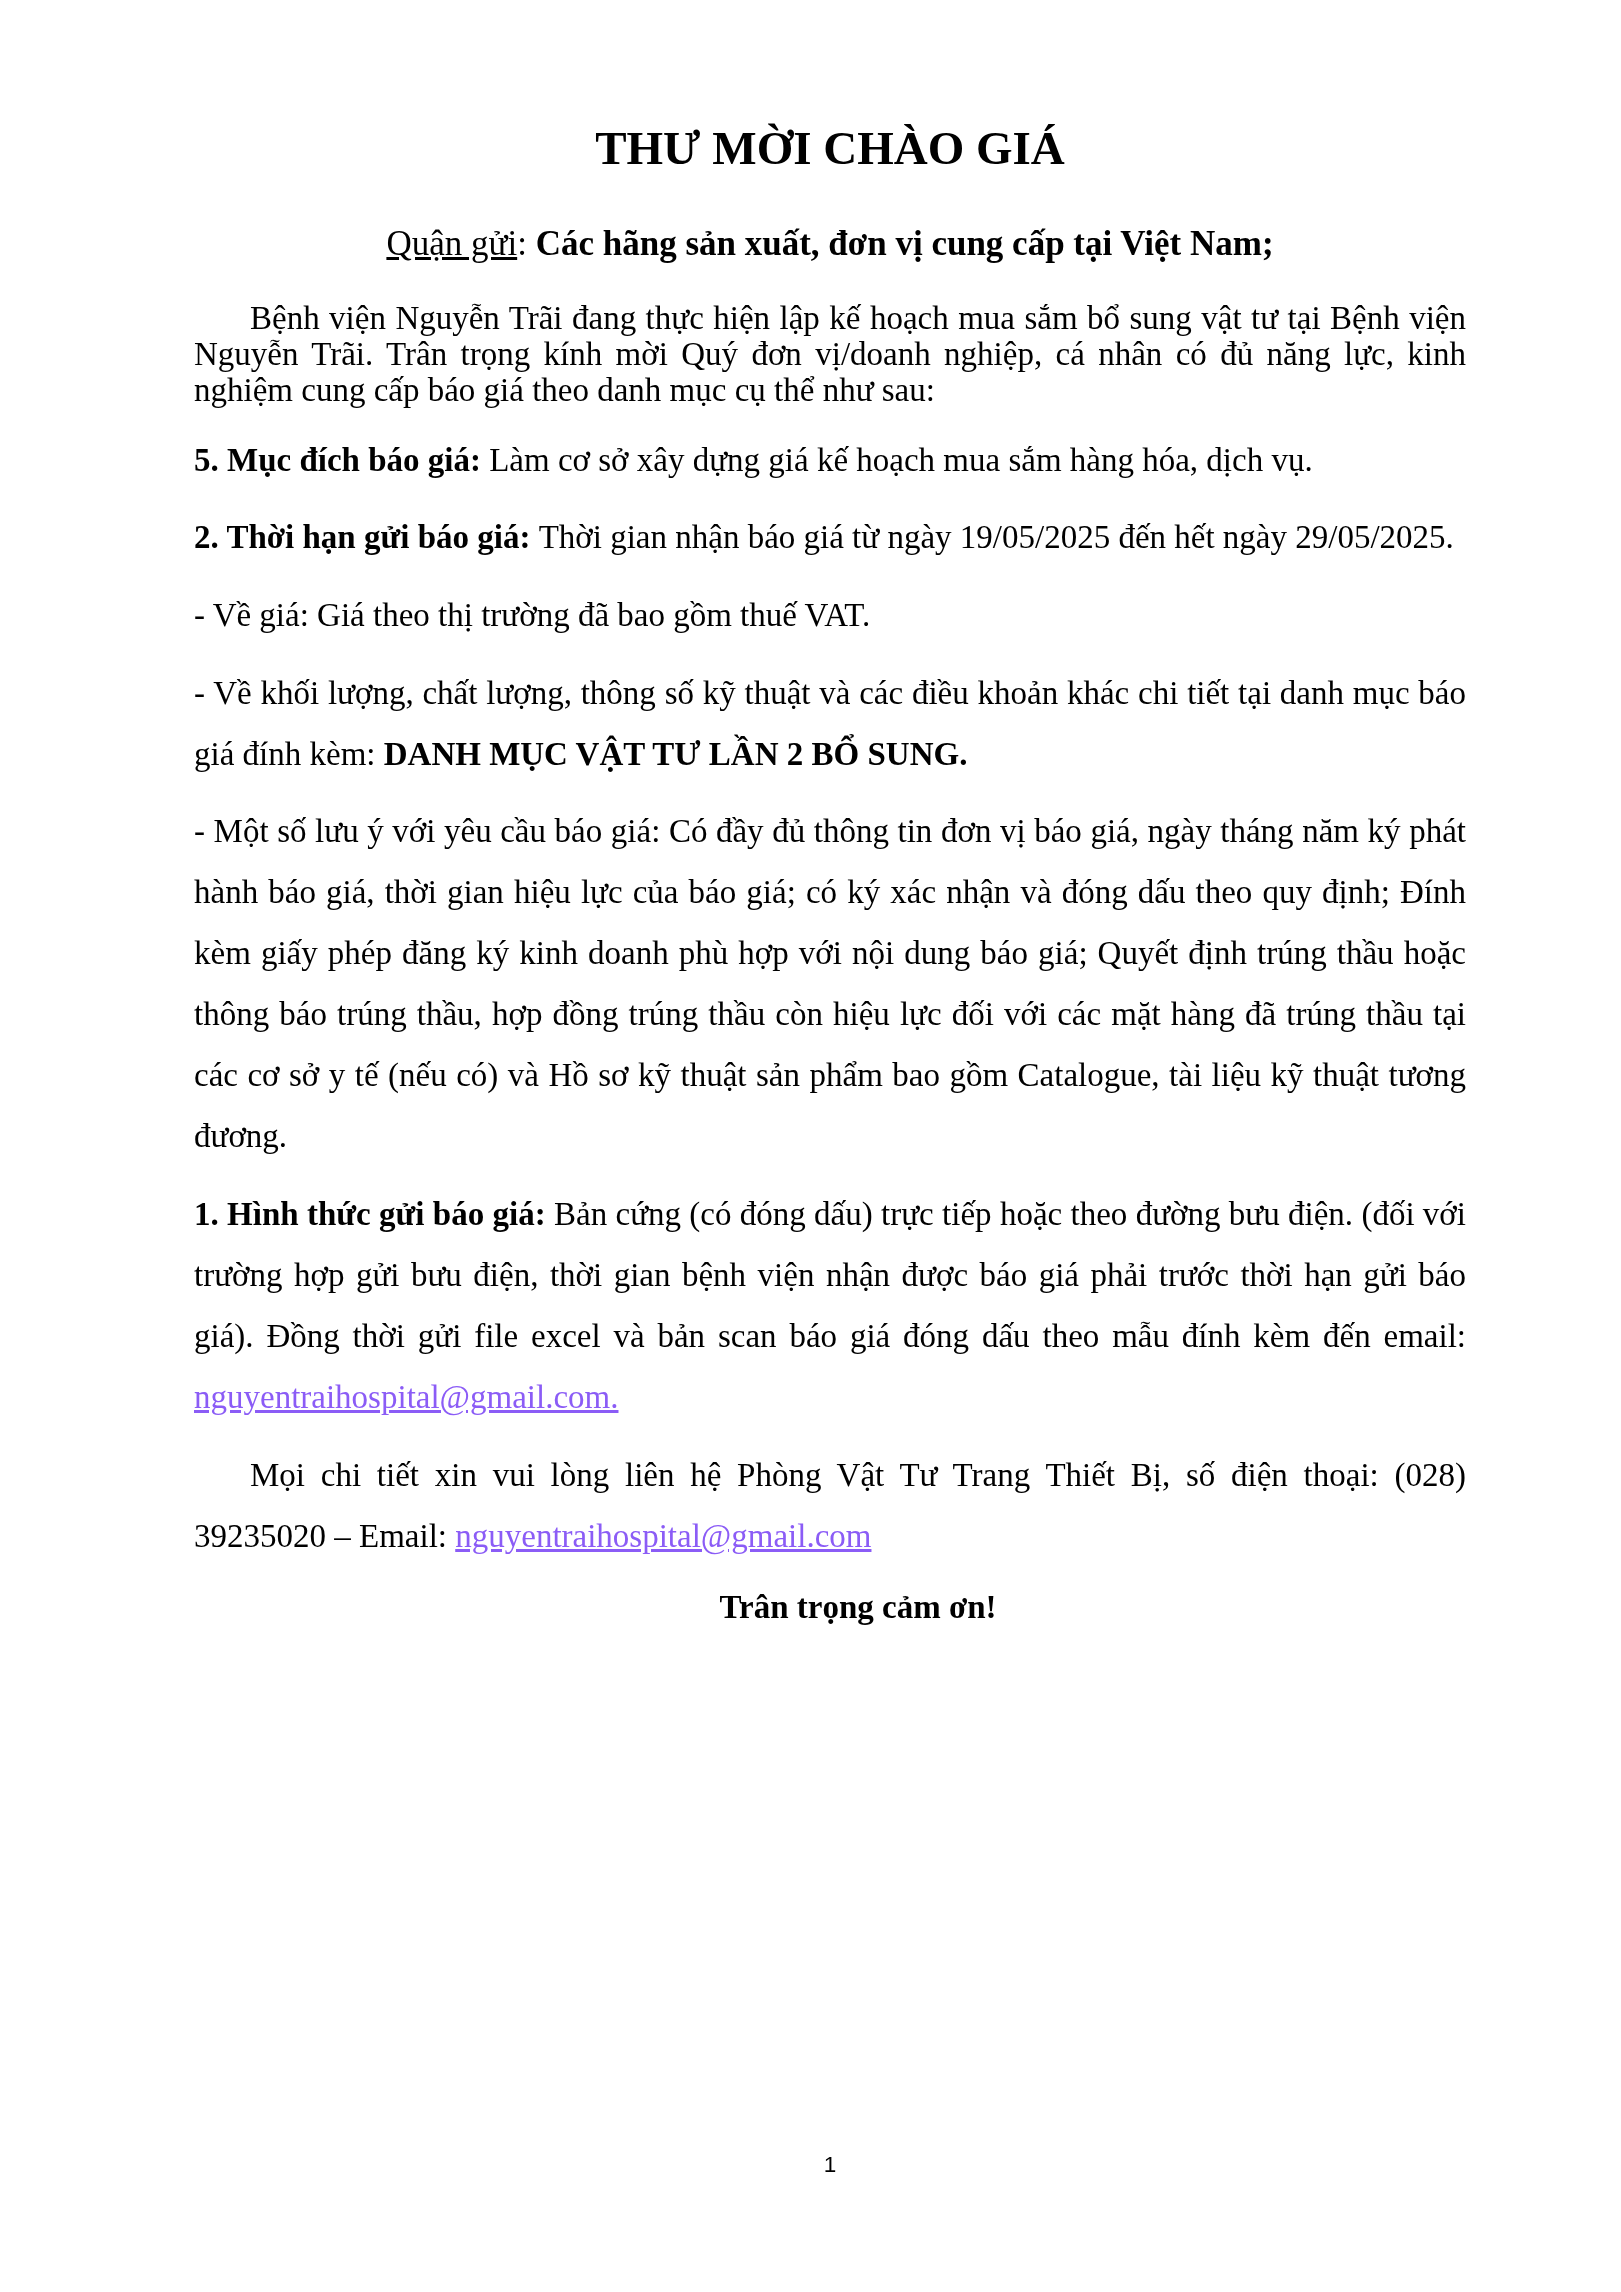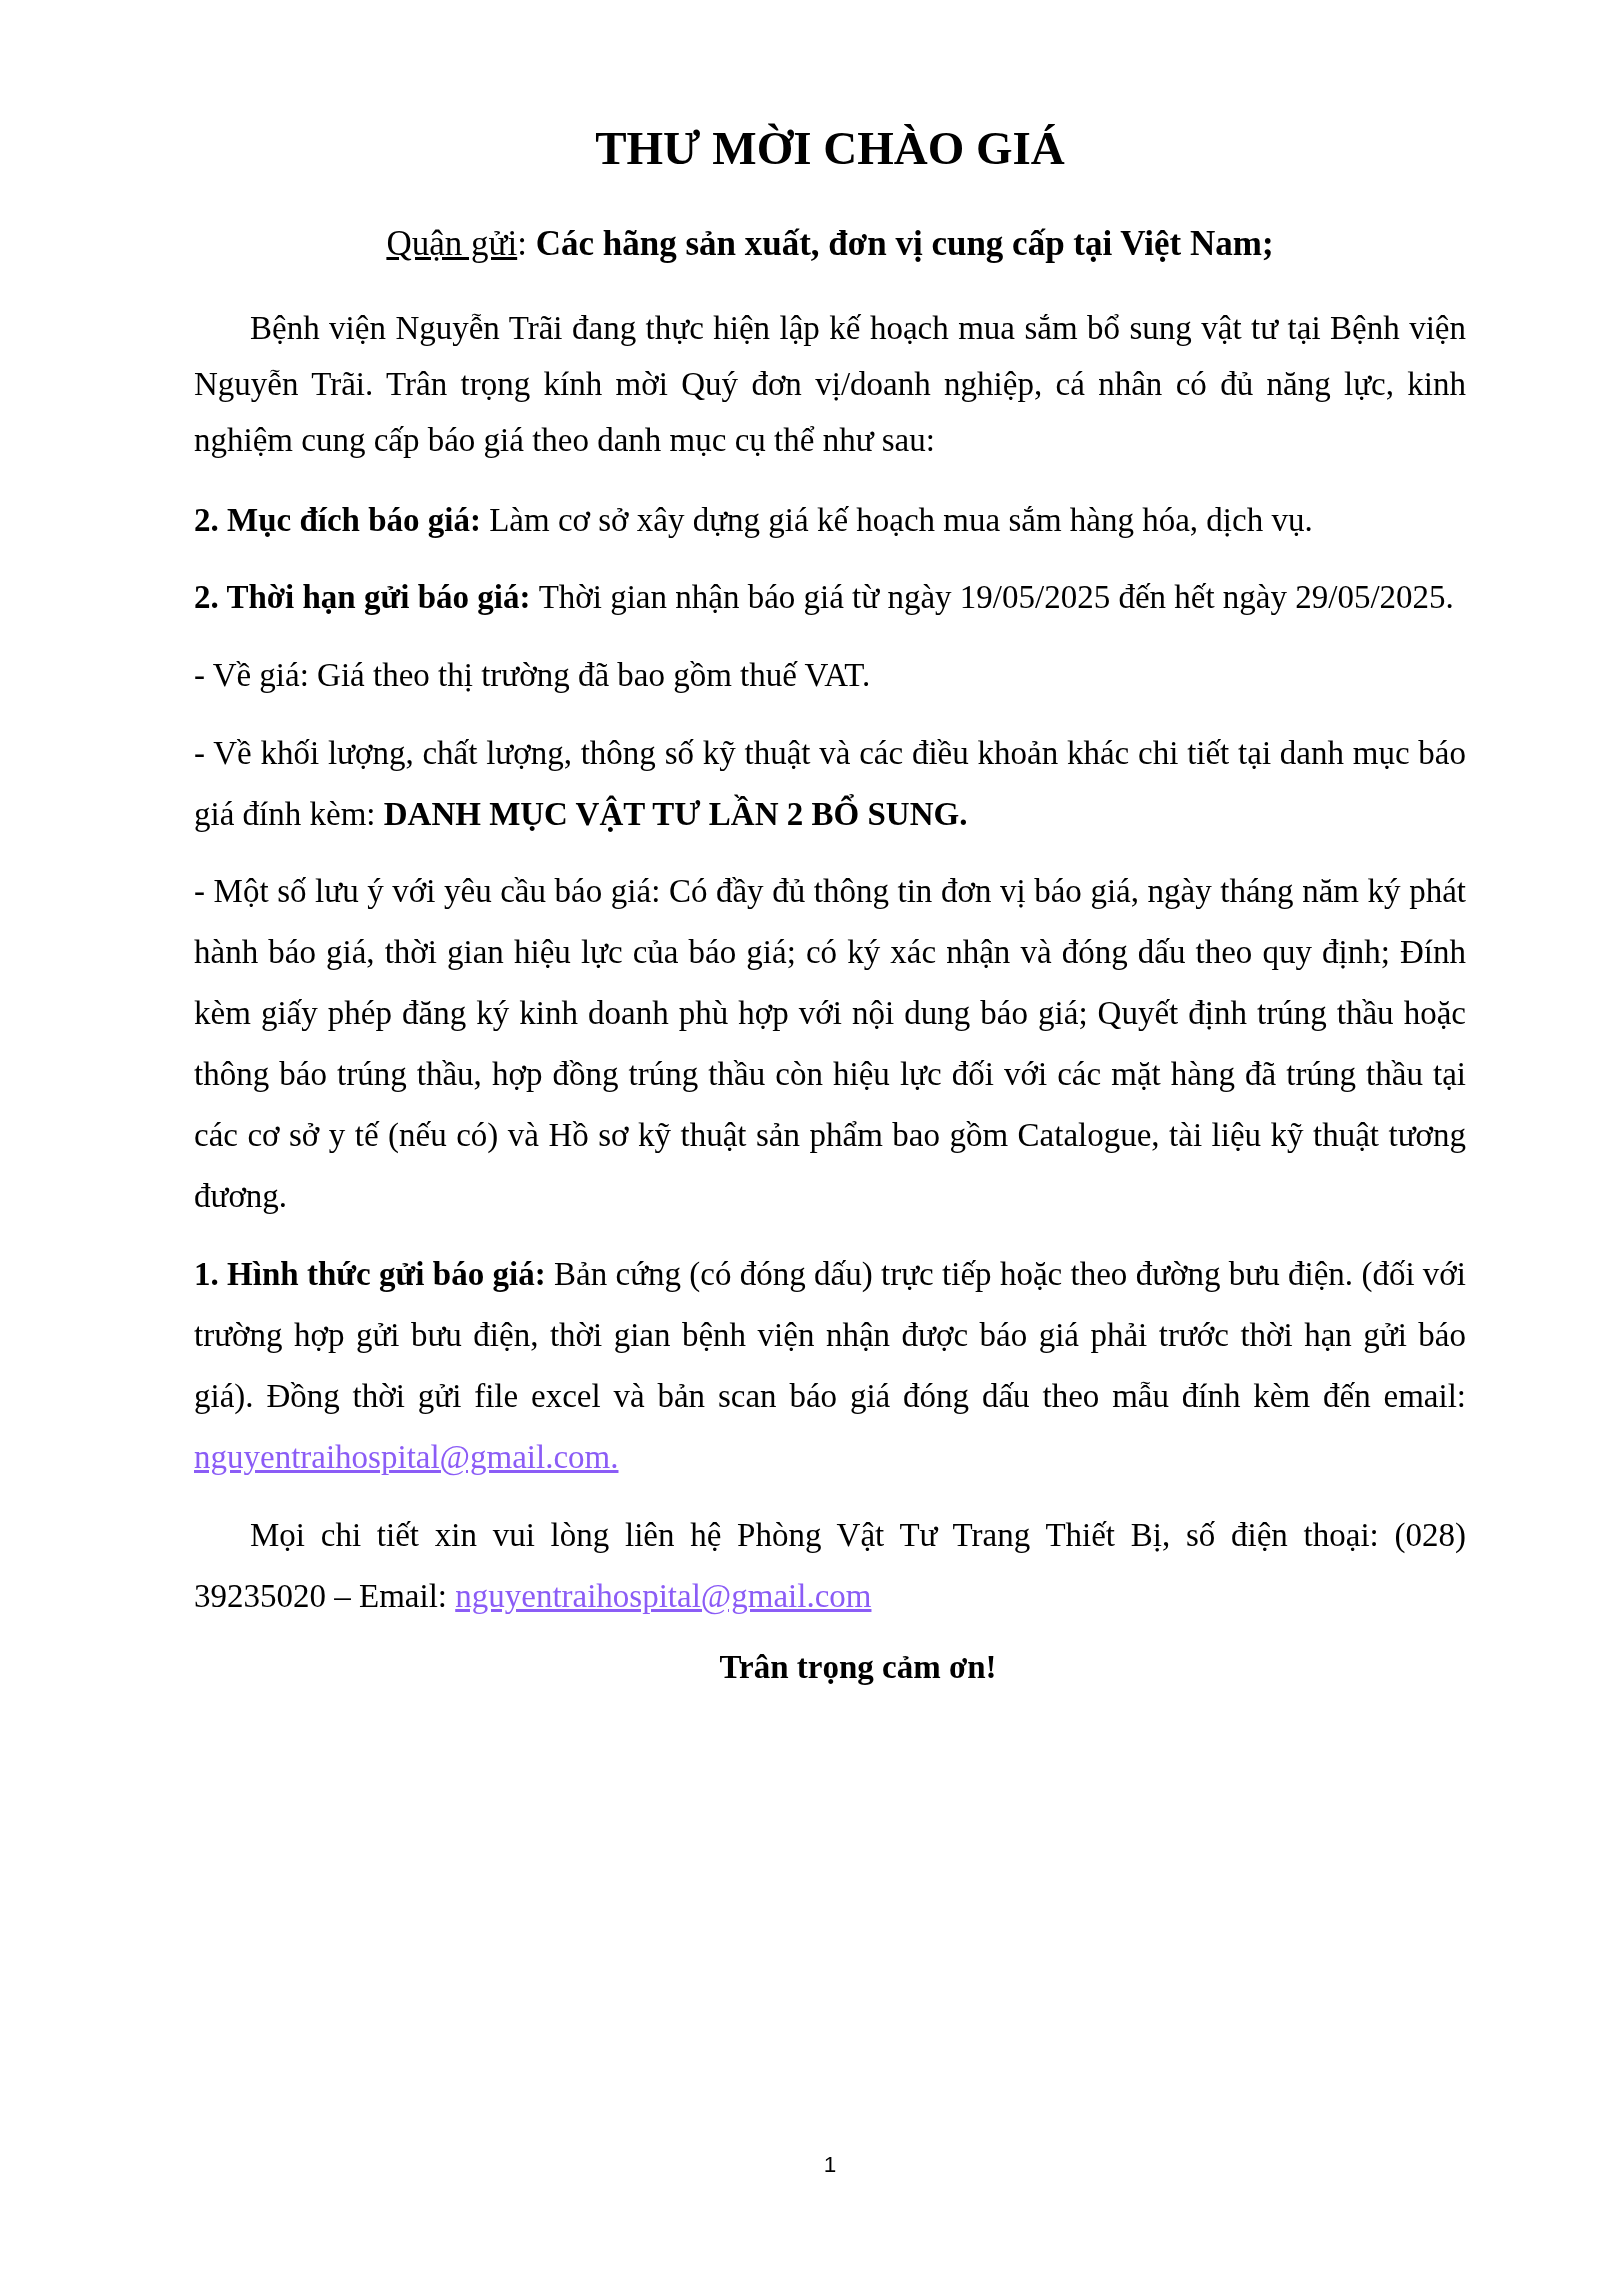--- a/index.html
+++ b/index.html
@@ -33,21 +33,21 @@
   }
   .u { text-decoration: underline; }
   .b { font-weight: bold; }
   .para {
     font-size: 33px;
     line-height: 61px;
     text-align: justify;
     margin: 0 0 16.7px 0;
   }
   .tight {
-    line-height: 56px;
+    line-height: 36px;
     margin: 13.7px 0 21.6px 0;
   }
   .indent { text-indent: 56px; }
   .contact { margin-bottom: 9.8px; }
   .closing {
     font-size: 33px;
     line-height: 61px;
     font-weight: bold;
     text-indent: 56px;
     text-align: center;
@@ -73,21 +73,21 @@
 <body>
 
 <div class="page">
 
   <h1 class="doc-title">THƯ MỜI CHÀO GIÁ</h1>
 
   <p class="salutation"><span class="u">Quận gửi</span><span>: </span><span class="b">Các hãng sản xuất, đơn vị cung cấp tại Việt Nam;</span></p>
 
   <p class="para tight indent">Bệnh viện Nguyễn Trãi đang thực hiện lập kế hoạch mua sắm bổ sung vật tư tại Bệnh viện Nguyễn Trãi. Trân trọng kính mời Quý đơn vị/doanh nghiệp, cá nhân có đủ năng lực, kinh nghiệm cung cấp báo giá theo danh mục cụ thể như sau:</p>
 
-  <p class="para"><span class="b">2. Mục đích báo giá: </span><span>Làm cơ sở xây dựng giá kế hoạch mua sắm hàng hóa, dịch vụ.</span></p>
+  <p class="para"><span class="b">5. Mục đích báo giá: </span><span>Làm cơ sở xây dựng giá kế hoạch mua sắm hàng hóa, dịch vụ.</span></p>
 
   <p class="para"><span class="b">2. Thời hạn gửi báo giá: </span><span>Thời gian nhận báo giá từ ngày 19/05/2025 đến hết ngày 29/05/2025.</span></p>
 
 
   <p class="para">- Về giá: Giá theo thị trường đã bao gồm thuế VAT.</p>
 
   <p class="para"><span>- Về khối lượng, chất lượng, thông số kỹ thuật và các điều khoản khác chi tiết tại danh mục báo giá đính kèm: </span><span class="b">DANH MỤC VẬT TƯ LẦN 2 BỔ SUNG.</span></p>
 
   <p class="para">- Một số lưu ý với yêu cầu báo giá: Có đầy đủ thông tin đơn vị báo giá, ngày tháng năm ký phát hành báo giá, thời gian hiệu lực của báo giá; có ký xác nhận và đóng dấu theo quy định; Đính kèm giấy phép đăng ký kinh doanh phù hợp với nội dung báo giá; Quyết định trúng thầu hoặc thông báo trúng thầu, hợp đồng trúng thầu còn hiệu lực đối với các mặt hàng đã trúng thầu tại các cơ sở y tế (nếu có) và Hồ sơ kỹ thuật sản phẩm bao gồm Catalogue, tài liệu kỹ thuật tương đương.</p>
 

